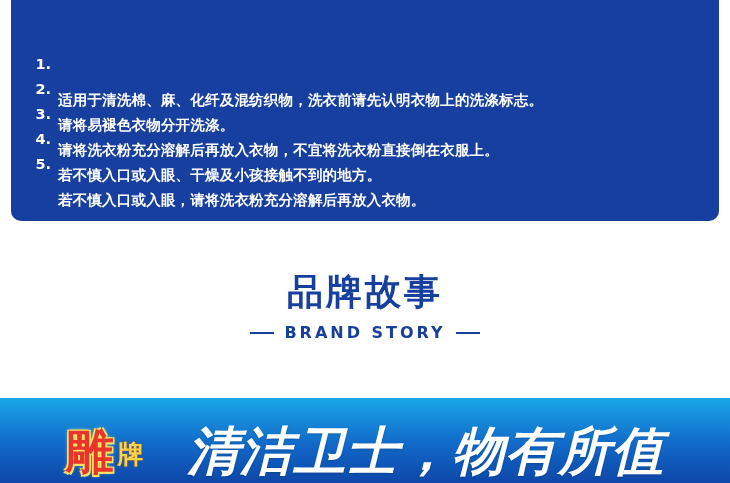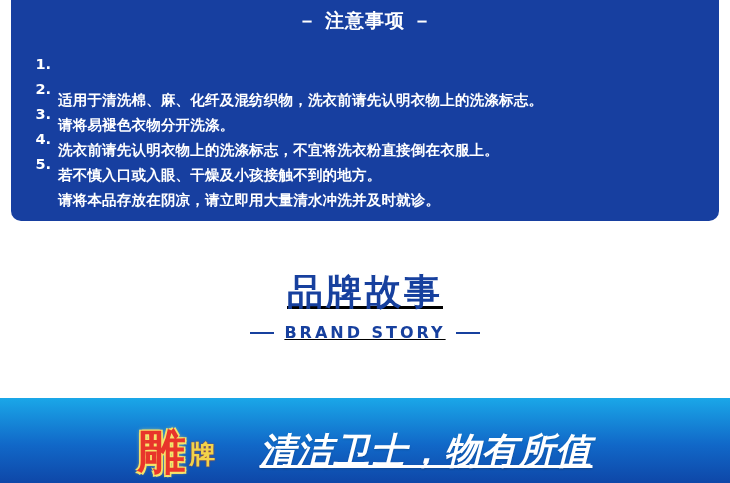--- a/index.html
+++ b/index.html
@@ -70,21 +70,20 @@
     margin-top: 36px;
   }
 
   
   .brand-block {
     position: absolute;
     left: 0;
     top: 270px;
     width: 730px;
     text-align: center;
-    text-decoration: underline;
   }
   .brand-title-cn {
     color: #17409e;
     font-size: 36px;
     font-weight: bold;
     letter-spacing: 3px;
     line-height: 44px;
   }
   .brand-title-en {
     margin-top: 9px;
@@ -156,55 +155,53 @@
     top: 20px;
     font-size: 26px;
     font-weight: bold;
     color: #f2d34a;
     font-family: "DejaVu Serif", "Liberation Serif", serif;
     line-height: 30px;
     text-shadow: 0 0 2px #c23b10;
   }
   .banner-slogan {
     color: #ffffff;
-    font-size: 36px;
+    font-size: 52px;
     font-weight: bold;
     font-style: italic;
     letter-spacing: 1px;
     line-height: 60px;
     white-space: nowrap;
     text-shadow: 0 1px 2px rgba(0,0,0,0.18);
-    text-decoration: underline;
   }
 </style>
 </head>
 <body>
 
 <section class="notice-panel">
-  <div class="notice-title">－ 注意事项 －</div>
   <ul class="notice-list">
     <li class="notice-item">
       <span class="notice-num">1.</span>
       <span class="notice-text">适用于清洗棉、麻、化纤及混纺织物，洗衣前请先认明衣物上的洗涤标志。</span>
     </li>
     <li class="notice-item">
       <span class="notice-num">2.</span>
       <span class="notice-text">请将易褪色衣物分开洗涤。</span>
     </li>
     <li class="notice-item">
       <span class="notice-num">3.</span>
-      <span class="notice-text">洗衣前请先认明衣物上的洗涤标志，不宜将洗衣粉直接倒在衣服上。</span>
+      <span class="notice-text">请将洗衣粉充分溶解后再放入衣物，不宜将洗衣粉直接倒在衣服上。</span>
     </li>
     <li class="notice-item">
       <span class="notice-num">4.</span>
       <span class="notice-text">若不慎入口或入眼、干燥及小孩接触不到的地方。</span>
     </li>
     <li class="notice-item">
       <span class="notice-num">5.</span>
-      <span class="notice-text">请将本品存放在阴凉，请立即用大量清水冲洗并及时就诊。</span>
+      <span class="notice-text">若不慎入口或入眼，请将洗衣粉充分溶解后再放入衣物。</span>
     </li>
   </ul>
 </section>
 
 <section class="brand-block">
   <div class="brand-title-cn">品牌故事</div>
   <div class="brand-title-en">
     <span class="brand-rule"></span>
     <span>BRAND STORY</span>
     <span class="brand-rule"></span>

